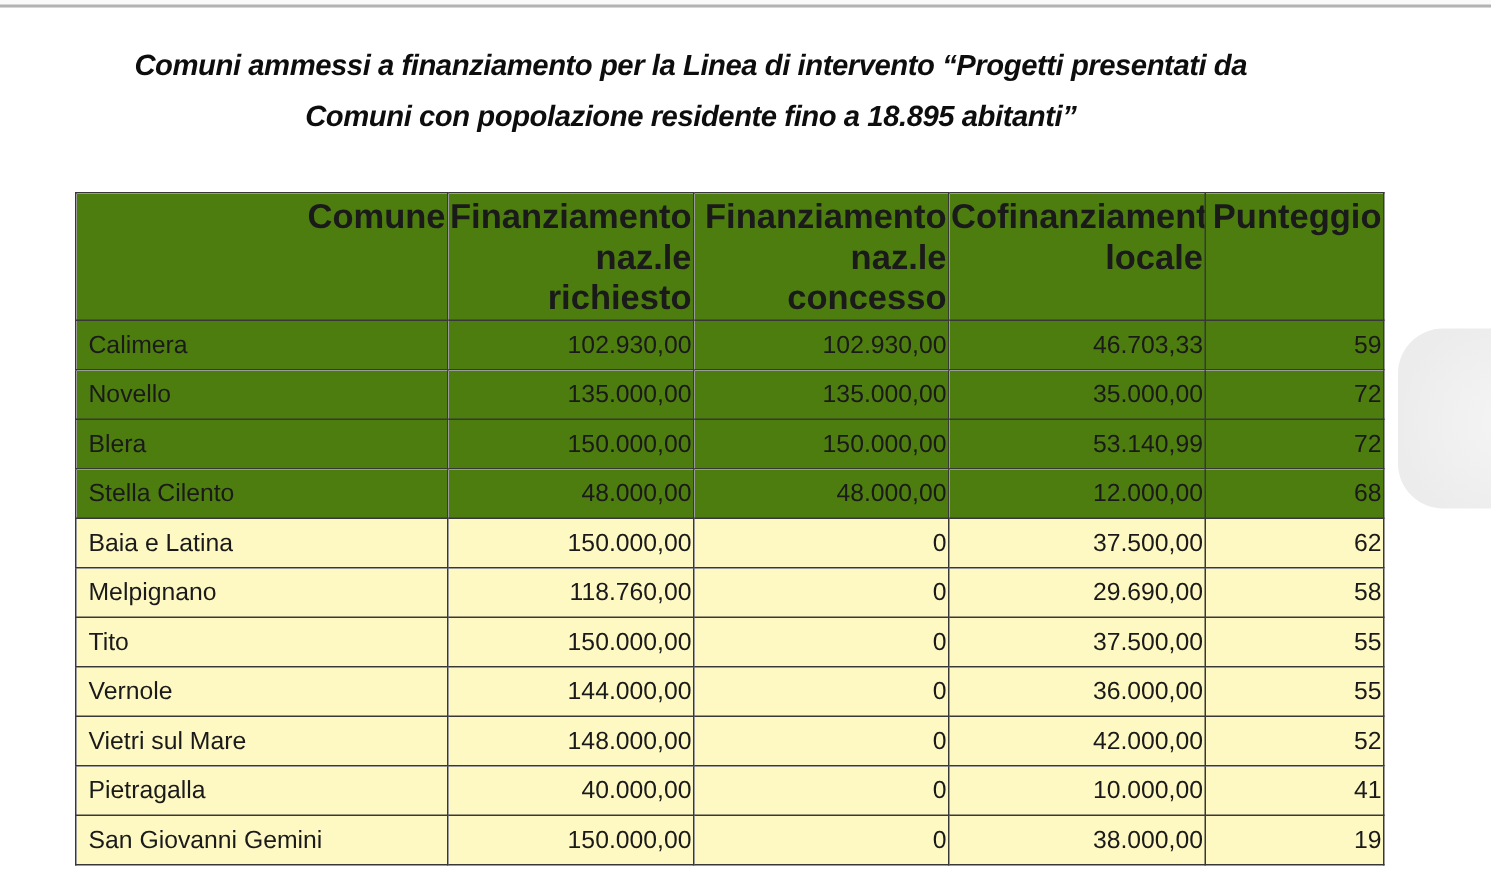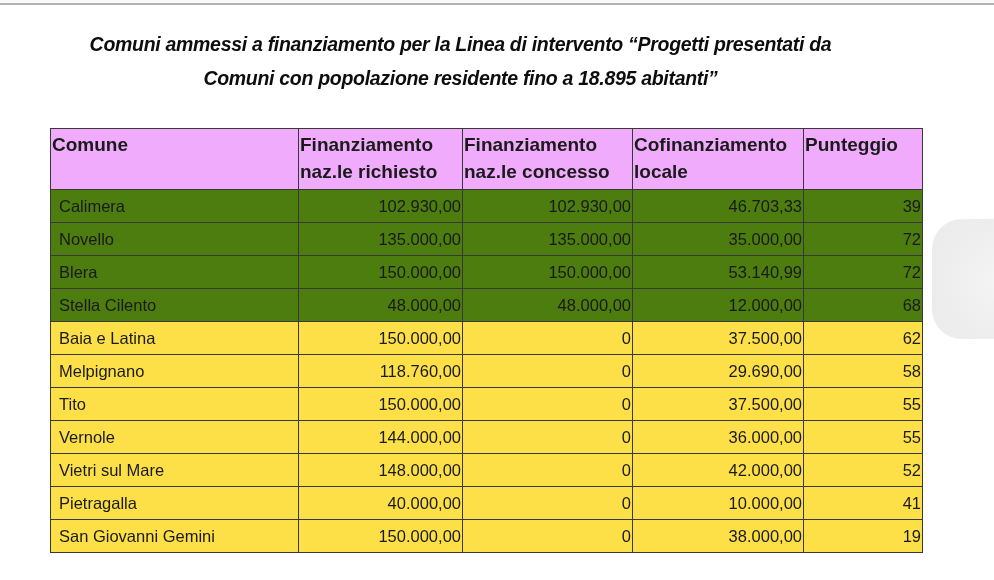--- a/index.html
+++ b/index.html
@@ -47,34 +47,34 @@
     width: 872px;
   }
   table.results th,
   table.results td {
     border: 1.5px solid #383838;
     overflow: hidden;
   }
   table.results th {
     height: 57px;
     vertical-align: top;
-    text-align: left;
-    font-size: 19px;
+    text-align: right;
+    font-size: 23px;
     font-weight: bold;
     line-height: 27px;
     padding-top: 2px;
-    background: #f0abfc;
+    background: #4d7c0f;
   }
   table.results th span { display: block; }
   table.results td {
     height: 30px;
     font-size: 16.5px;
     font-weight: normal;
     vertical-align: middle;
-    background: #fde047;
+    background: #fef9c3;
   }
   td.cell-name {
     text-align: left;
     padding-left: 8px;
   }
   td.cell-num {
     text-align: right;
     padding-left: 28px;
   }
   tr.hl td { background: #4d7c0f; }
@@ -130,21 +130,21 @@
         <span></span>
       </th>
     </tr>
   </thead>
   <tbody id="table-body">
     <tr class="hl">
       <td class="cell-name">Calimera</td>
       <td class="cell-num">102.930,00</td>
       <td class="cell-num">102.930,00</td>
       <td class="cell-num">46.703,33</td>
-      <td class="cell-num">39</td>
+      <td class="cell-num">59</td>
     </tr>
     <tr class="hl">
       <td class="cell-name">Novello</td>
       <td class="cell-num">135.000,00</td>
       <td class="cell-num">135.000,00</td>
       <td class="cell-num">35.000,00</td>
       <td class="cell-num">72</td>
     </tr>
     <tr class="hl">
       <td class="cell-name">Blera</td>

